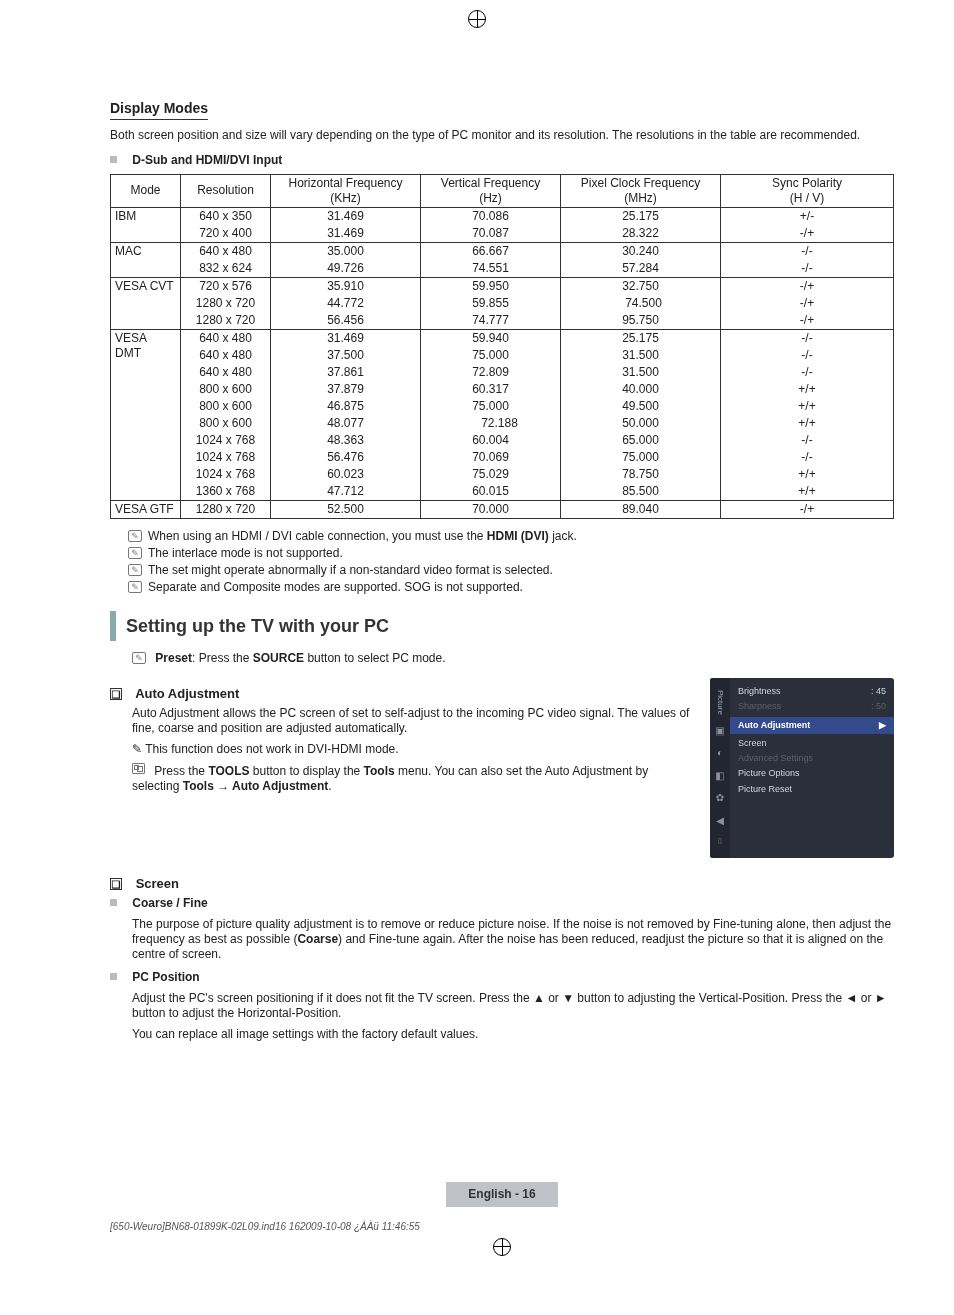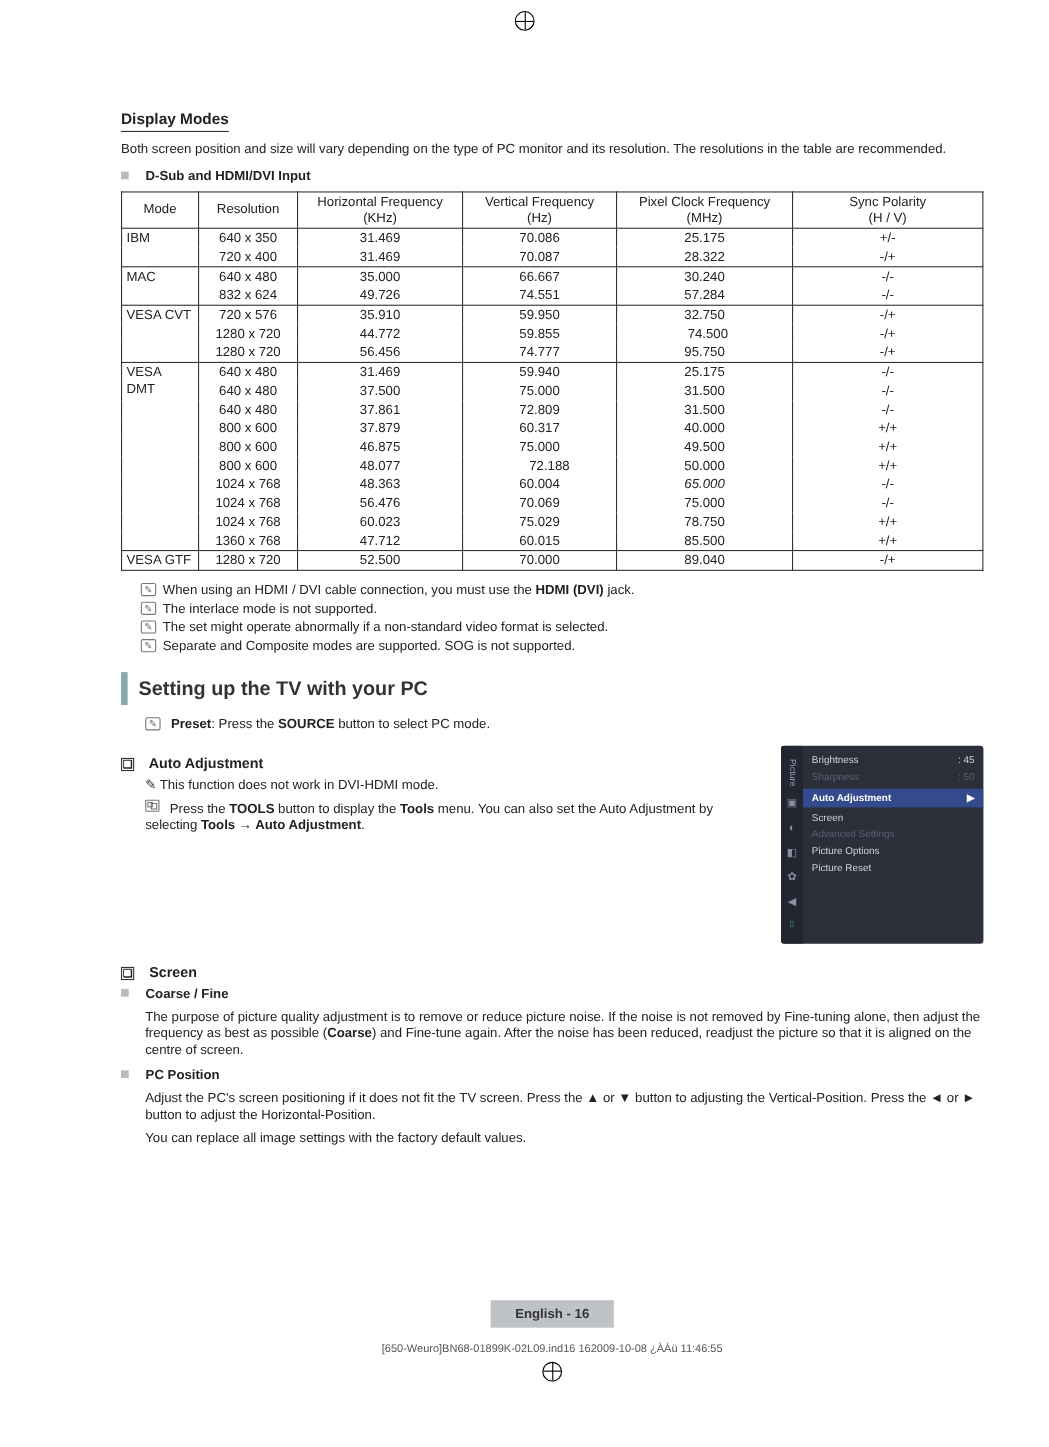--- a/index.html
+++ b/index.html
@@ -123,24 +123,25 @@
   .page-num span{
     display:inline-block;
     background:#bfc3c8;
     padding:5px 22px;
     font-weight:bold;
     color:#333;
     font-size:12px;
   }
   .footer {
     display:flex;
-    justify-content:center;
+    justify-content:flex-start;
     font-size:10px;
     color:#555;
     margin-top: 6px;
+    font-style: italic;
   }
   .crop-top {
     position:absolute; top:10px; left:50%; transform:translateX(-50%);
     width:18px; height:18px; border:1px solid #000; border-radius:50%;
     display:flex; align-items:center; justify-content:center;
   }
   .crop-top::before, .crop-top::after{ content:""; position:absolute; background:#000;}
   .crop-top::before{ width:100%; height:1px;}
   .crop-top::after{ width:1px; height:100%;}
   .crop-bottom {
@@ -276,21 +277,21 @@
           <td style="border-top: none; border-bottom: none;">800 x 600</td>
           <td style="border-top: none; border-bottom: none;">48.077</td>
           <td style="border-top: none; border-bottom: none; padding-left: 24px;">72.188</td>
           <td style="border-top: none; border-bottom: none;">50.000</td>
           <td style="border-top: none; border-bottom: none;">+/+</td>
         </tr>
         <tr>
           <td style="border-top: none; border-bottom: none;">1024 x 768</td>
           <td style="border-top: none; border-bottom: none;">48.363</td>
           <td style="border-top: none; border-bottom: none;">60.004</td>
-          <td style="border-top: none; border-bottom: none; font-style: italic;">65.000</td>
+          <td style="border-top: none; border-bottom: none;">65.000</td>
           <td style="border-top: none; border-bottom: none;">-/-</td>
         </tr>
         <tr>
           <td style="border-top: none; border-bottom: none;">1024 x 768</td>
           <td style="border-top: none; border-bottom: none;">56.476</td>
           <td style="border-top: none; border-bottom: none;">70.069</td>
           <td style="border-top: none; border-bottom: none;">75.000</td>
           <td style="border-top: none; border-bottom: none;">-/-</td>
         </tr>
         <tr>
@@ -331,20 +332,21 @@
     <span class="icon-note">✎</span>
     <b>Preset</b><span>: Press the </span><b>SOURCE</b><span> button to select PC mode.</span>
   </div>
 
   <div class="two-col">
     <div class="left">
       <div class="sub-heading">
         <span class="qmark">❏</span>
         <span>Auto Adjustment</span>
       </div>
+      <div class="body-text">Auto Adjustment allows the PC screen of set to self-adjust to the incoming PC video signal. The values of fine, coarse and position are adjusted automatically.</div>
       <div class="body-text">
         <span class="icon-note">✎</span>
         <span>This function does not work in DVI-HDMI mode.</span>
       </div>
       <div class="body-text">
         <span class="tools-icon"></span>
         <span>Press the </span><b>TOOLS</b><span> button to display the </span><b>Tools</b><span> menu. You can also set the Auto Adjustment by selecting </span><b>Tools → Auto Adjustment</b><span>.</span>
       </div>
     </div>
     <div class="right">

